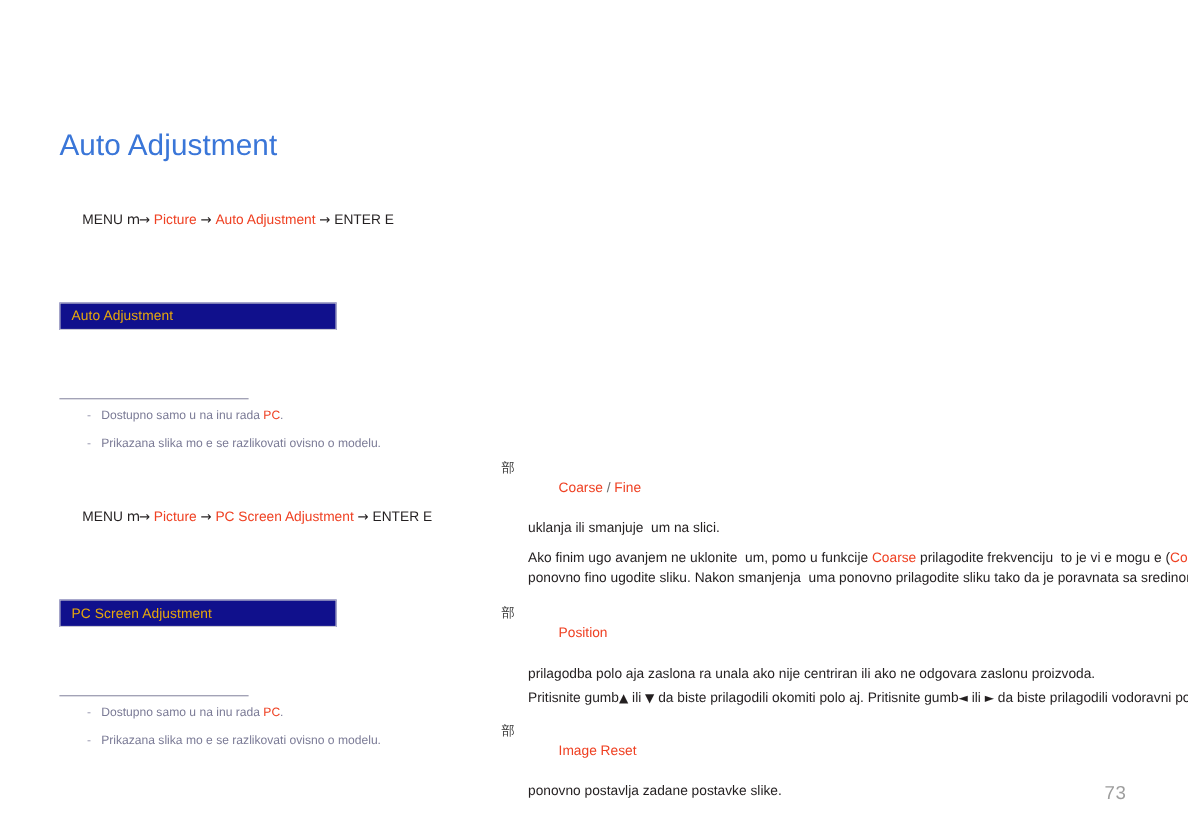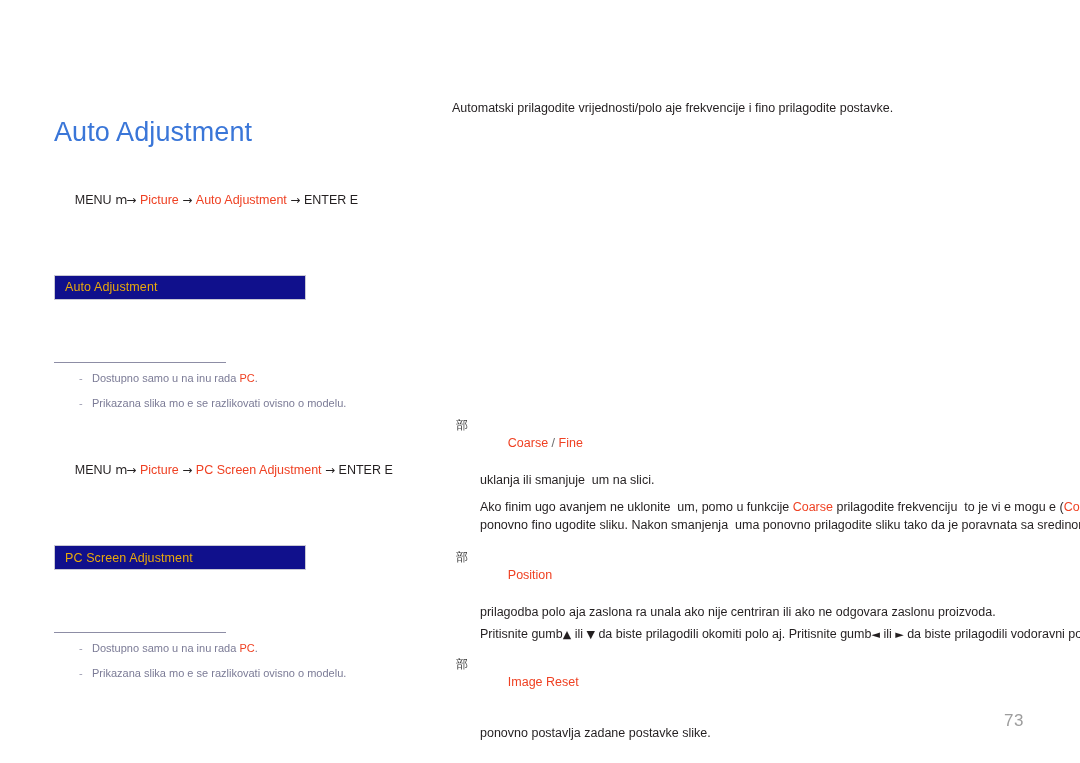--- a/index.html
+++ b/index.html
@@ -161,23 +161,20 @@
       <span class="osd-label">Auto Adjustment</span>
     </div>
 
     <div style="margin-top:62px;">
       <div class="notes-rule"></div>
       <div class="note-line"><span class="dash">-</span><span>Dostupno samo u na inu rada </span><span class="accent">PC</span><span>.</span></div>
       <div class="note-line"><span class="dash">-</span><span>Prikazana slika mo e se razlikovati ovisno o modelu.</span></div>
     </div>
   </div>
 
-  <div class="right-col" style="top:100px;">
-    <p class="intro-line" style="margin:0;">Automatski prilagodite vrijednosti/polo aje frekvencije i fino prilagodite postavke.</p>
-  </div>
 
   <div class="left-col" style="top:418px;">
 
     <div class="menu-path" style="margin-top:29px;">
       <span>MENU</span><span>&nbsp;</span><span class="glyph">m</span><span class="arrow">→</span><span>&nbsp;</span><span class="accent">Picture</span><span>&nbsp;</span><span class="arrow">→</span><span>&nbsp;</span><span class="accent">PC Screen Adjustment</span><span>&nbsp;</span><span class="arrow">→</span><span>&nbsp;</span><span>ENTER E</span>
     </div>
 
     <div class="osd-box" style="margin-top:52px;">
       <span class="osd-label">PC Screen Adjustment</span>
     </div>
@@ -205,20 +202,20 @@
         <span class="bullet-glyph">部</span><span>Position</span>
       </div>
       <div class="feature-body" style="margin-top:2px;"><span>prilagodba polo aja zaslona ra unala ako nije centriran ili ako ne odgovara zaslonu proizvoda.</span></div>
       <div class="feature-body" style="margin-top:4px;"><span>Pritisnite gumb</span><span class="key">▲</span><span> ili </span><span class="key">▼</span><span> da biste prilagodili okomiti polo aj. Pritisnite gumb</span><span class="key">◄</span><span> ili </span><span class="key">►</span><span> da biste prilagodili vodoravni polo aj.</span></div>
     </div>
 
     <div class="feature-block" style="margin-top:14px;">
       <div class="feature-head">
         <span class="bullet-glyph">部</span><span>Image Reset</span>
       </div>
-      <div class="feature-body" style="margin-top:16px;"><span>ponovno postavlja zadane postavke slike.</span></div>
+      <div class="feature-body" style="margin-top:2px;"><span>ponovno postavlja zadane postavke slike.</span></div>
     </div>
 
   </div>
 
   <div class="page-number">73</div>
 
 </div>
 
 </body></html>

